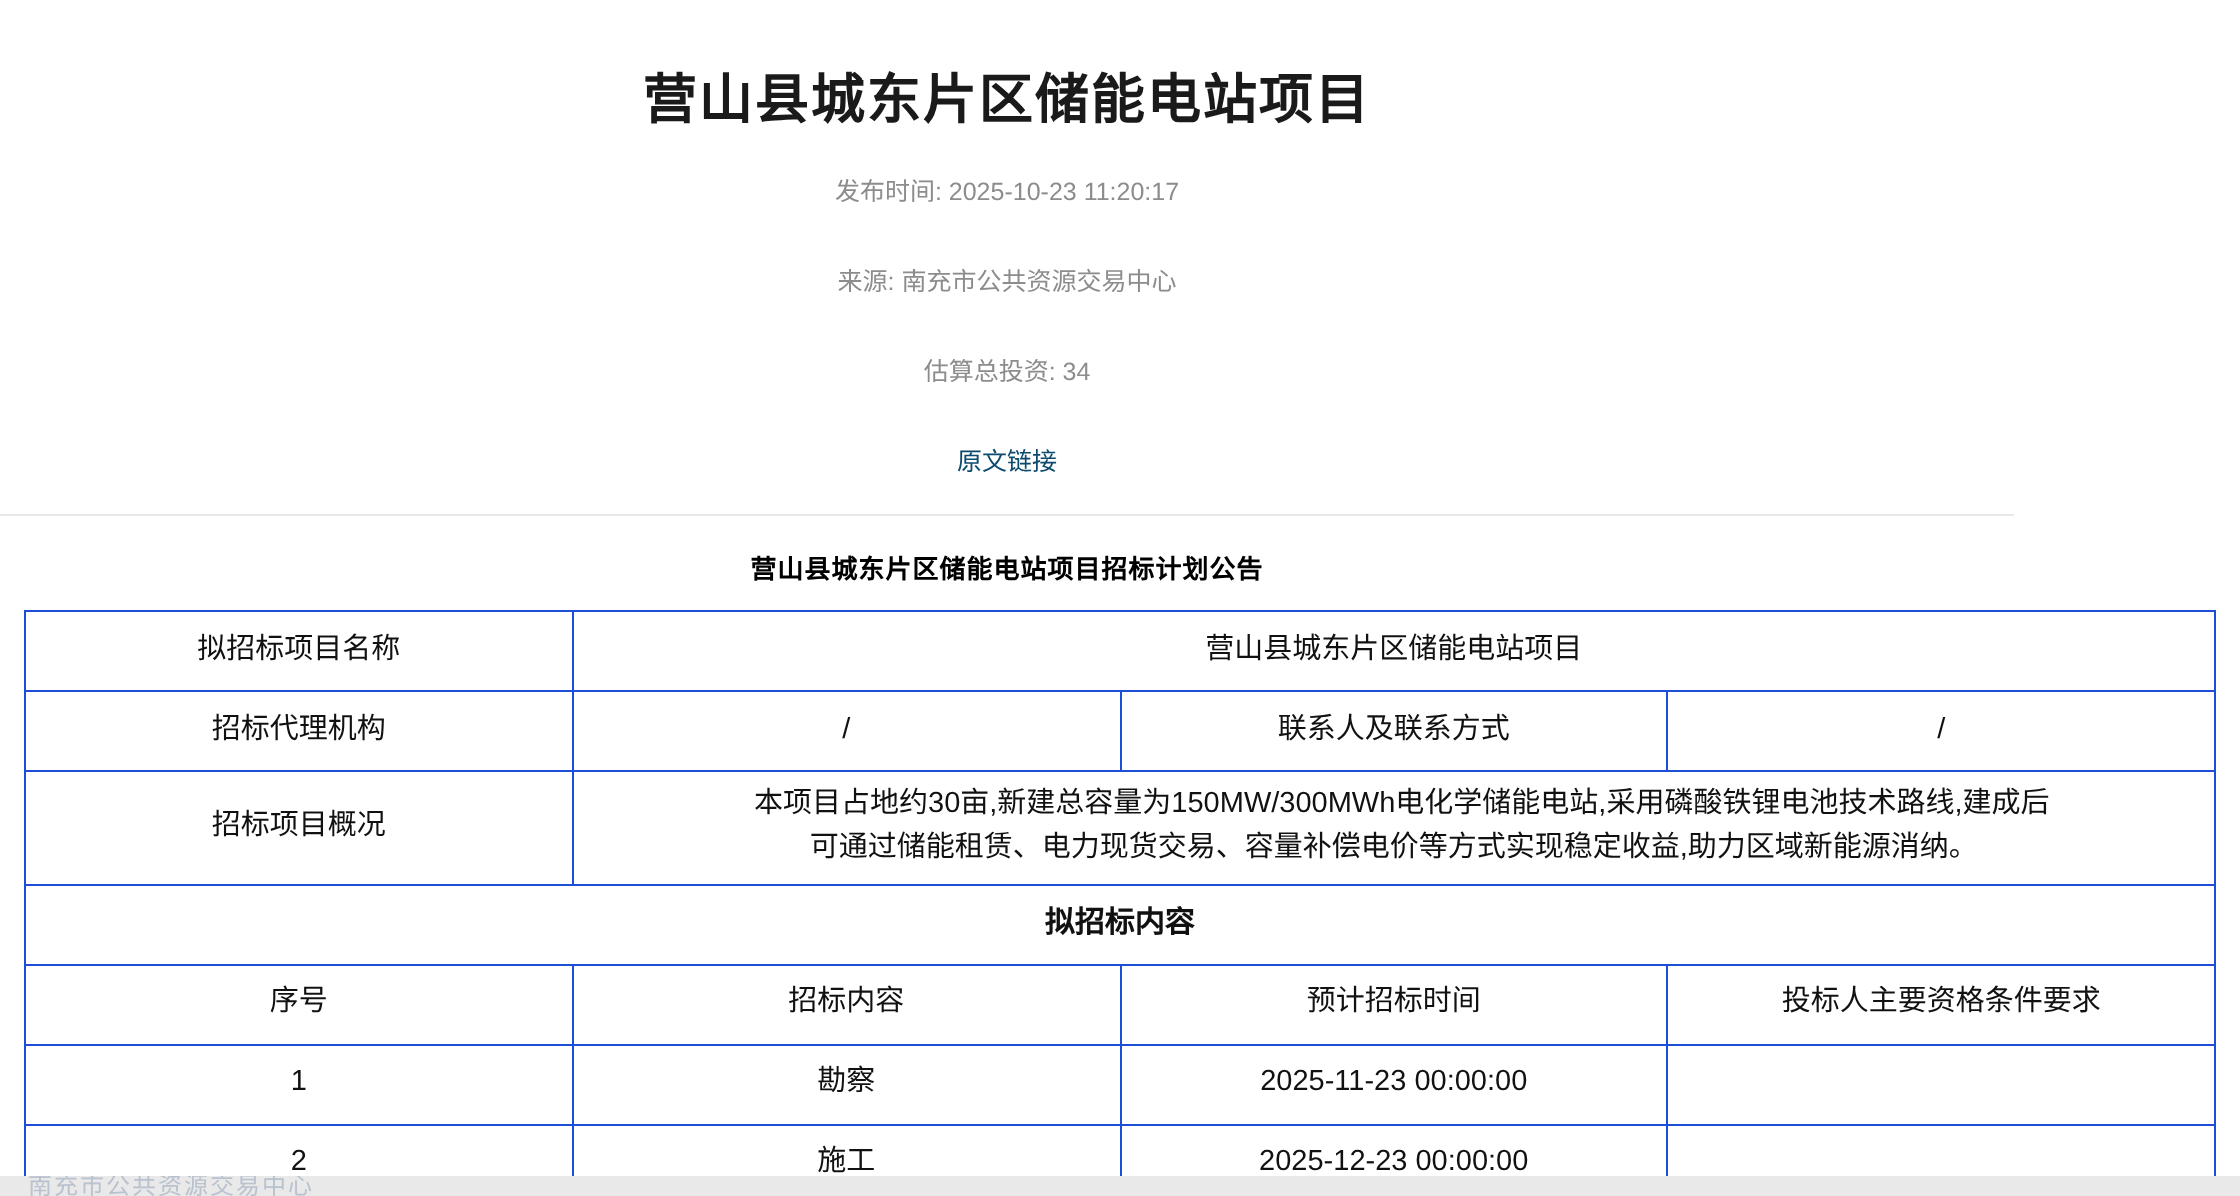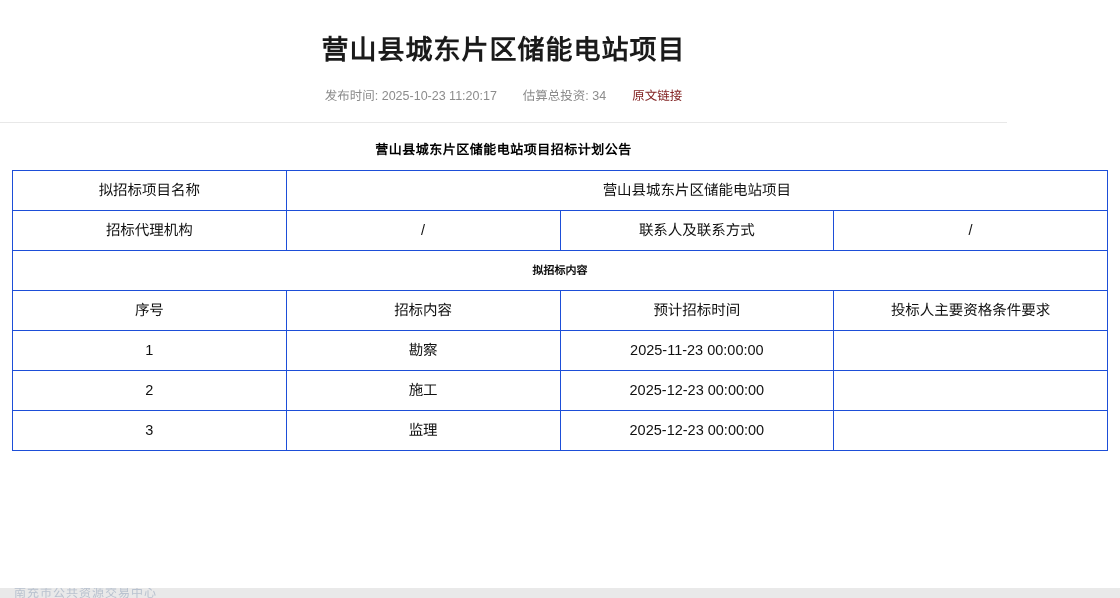--- a/index.html
+++ b/index.html
@@ -32,26 +32,27 @@
   }
   .meta-row {
     display: flex;
     justify-content: center;
     align-items: center;
     gap: 26px;
     font-size: 12.5px;
     color: #8c8c8c;
     padding-top: 18px;
     padding-bottom: 16px;
+    flex-direction: column;
   }
   .meta-item {
     white-space: nowrap;
   }
   .meta-link {
-    color: #7f1d1d;
+    color: #0c4a6e;
     text-decoration: none;
     cursor: pointer;
   }
   .meta-divider {
     width: 100%;
     height: 1px;
     background: #e8e8e8;
     margin-top: 2px;
   }
   .sub-title {
@@ -89,21 +90,21 @@
   }
   .overview-cell .line {
     display: block;
     white-space: nowrap;
   }
   .overview-cell .line.first {
     text-indent: 8px;
   }
   .section-head {
     font-weight: bold;
-    font-size: 11px;
+    font-size: 15px;
   }
   .col-head {
     font-weight: normal;
   }
   .footer-strip {
     position: absolute;
     left: 0;
     bottom: 0;
     width: 1120px;
     height: 10px;
@@ -128,20 +129,24 @@
 <div class="page">
 
   <div class="doc-title">营山县城东片区储能电站项目</div>
 
   <div class="meta-row">
     <span class="meta-item">
       <span>发布时间:</span>
       <span>2025-10-23 11:20:17</span>
     </span>
     <span class="meta-item">
+      <span>来源:</span>
+      <span>南充市公共资源交易中心</span>
+    </span>
+    <span class="meta-item">
       <span>估算总投资:</span>
       <span>34</span>
     </span>
     <a class="meta-link" href="#">原文链接</a>
   </div>
 
   <div class="meta-divider"></div>
 
   <div class="sub-title">营山县城东片区储能电站项目招标计划公告</div>
 
@@ -157,20 +162,27 @@
         <td class="label">拟招标项目名称</td>
         <td colspan="3">营山县城东片区储能电站项目</td>
       </tr>
       <tr>
         <td class="label">招标代理机构</td>
         <td>/</td>
         <td class="label">联系人及联系方式</td>
         <td>/</td>
       </tr>
       <tr>
+        <td class="label">招标项目概况</td>
+        <td colspan="3" class="overview-cell">
+          <span class="line first">本项目占地约30亩,新建总容量为150MW/300MWh电化学储能电站,采用磷酸铁锂电池技术路线,建成后</span>
+          <span class="line">可通过储能租赁、电力现货交易、容量补偿电价等方式实现稳定收益,助力区域新能源消纳。</span>
+        </td>
+      </tr>
+      <tr>
         <td colspan="4" class="section-head">拟招标内容</td>
       </tr>
       <tr>
         <td class="col-head">序号</td>
         <td class="col-head">招标内容</td>
         <td class="col-head">预计招标时间</td>
         <td class="col-head">投标人主要资格条件要求</td>
       </tr>
       <tr>
         <td>1</td>

